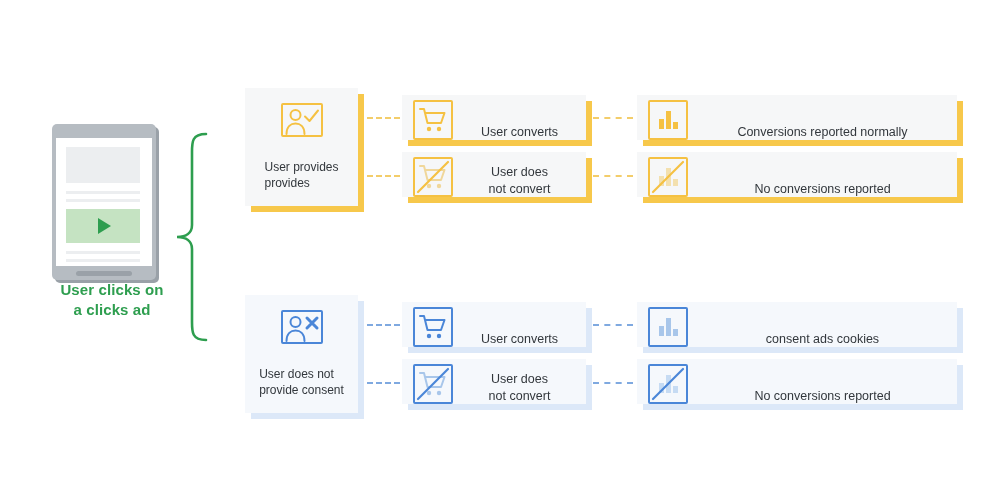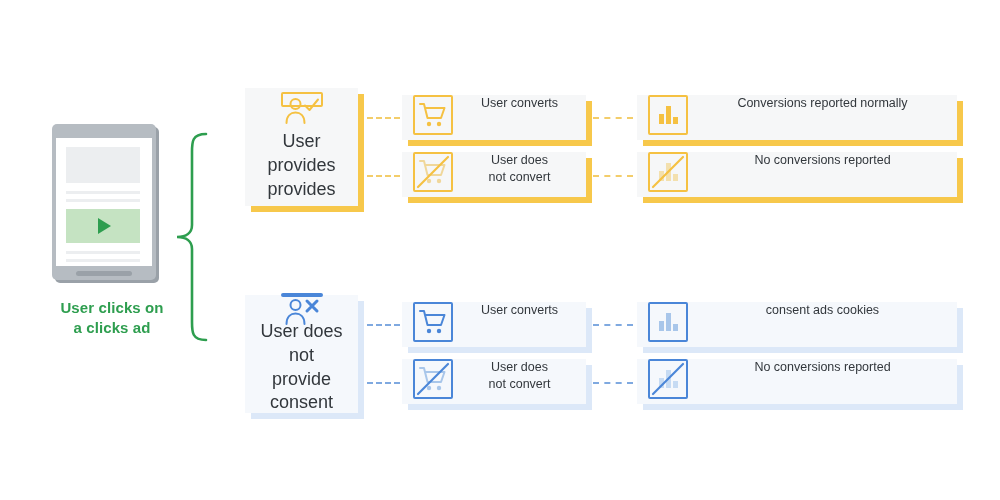--- a/index.html
+++ b/index.html
@@ -35,21 +35,21 @@
     border-top:8px solid transparent; border-bottom:8px solid transparent;
     margin-left:3px;
   }
   .ph-l3 { top:113px; width:74px; }
   .ph-l4 { top:121px; width:74px; }
   .phone-speaker {
     position:absolute; left:50%; transform:translateX(-50%);
     bottom:4px; width:56px; height:5px; background:#9aa1a8; border-radius:3px;
   }
   #phone-caption {
-    margin-top: 18px; width: 120px; text-align: center;
+    width: 120px; text-align: center;
     color: #2e9e4f; font-size: 15px; font-weight: 700; line-height: 1.35;
     letter-spacing: .1px;
   }
 
   
   #brace { position: absolute; left: 172px; top: 132px; }
 
   
   .group { position: absolute; }
   #group-consent { left: 245px; top: 88px; }
@@ -57,31 +57,31 @@
 
   
   .consent-card {
     position: absolute; left: 0; top: 0;
     width: 113px; height: 118px;
     display: flex; flex-direction: column;
     align-items: center; justify-content: center;
     padding: 4px 6px;
   }
   .consent-card .cc-label {
-    margin-top: 23px; font-size: 18px; color: #32373c;
-    text-align: center; line-height: 1.33;
+    margin-top: 23px; font-size: 12px; color: #32373c;
+    line-height: 1.33;
   }
   .icon-frame {
     width: 42px; height: 34px; border: 2px solid currentColor;
     position: relative; border-radius: 2px;
   }
 
   
   .bar-row {
-    position: absolute; display: flex; align-items: flex-start;
+    position: absolute; display: flex; align-items: flex-end;
   }
   .bar-icon-box {
     width: 40px; height: 40px; border: 2px solid currentColor;
     border-radius: 2px; flex: 0 0 auto; position: relative;
     margin-left: 11px; background: transparent;
   }
   .bar-text {
     flex: 1; text-align: center; font-size: 12.5px;
     color: #32373c; line-height: 1.32; padding: 0 8px;
   }

